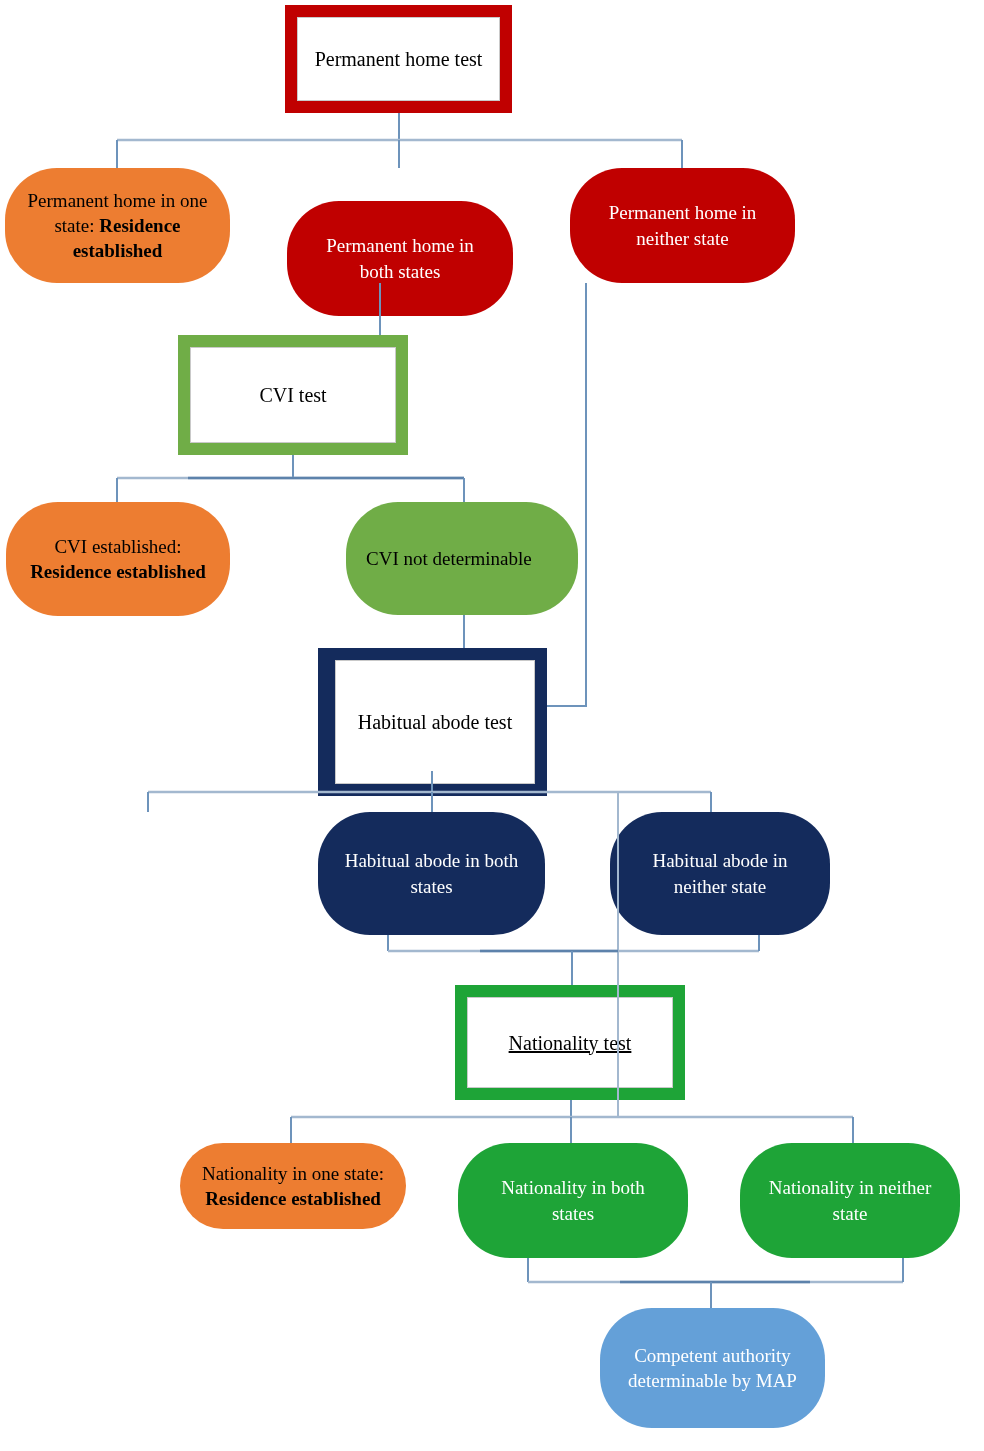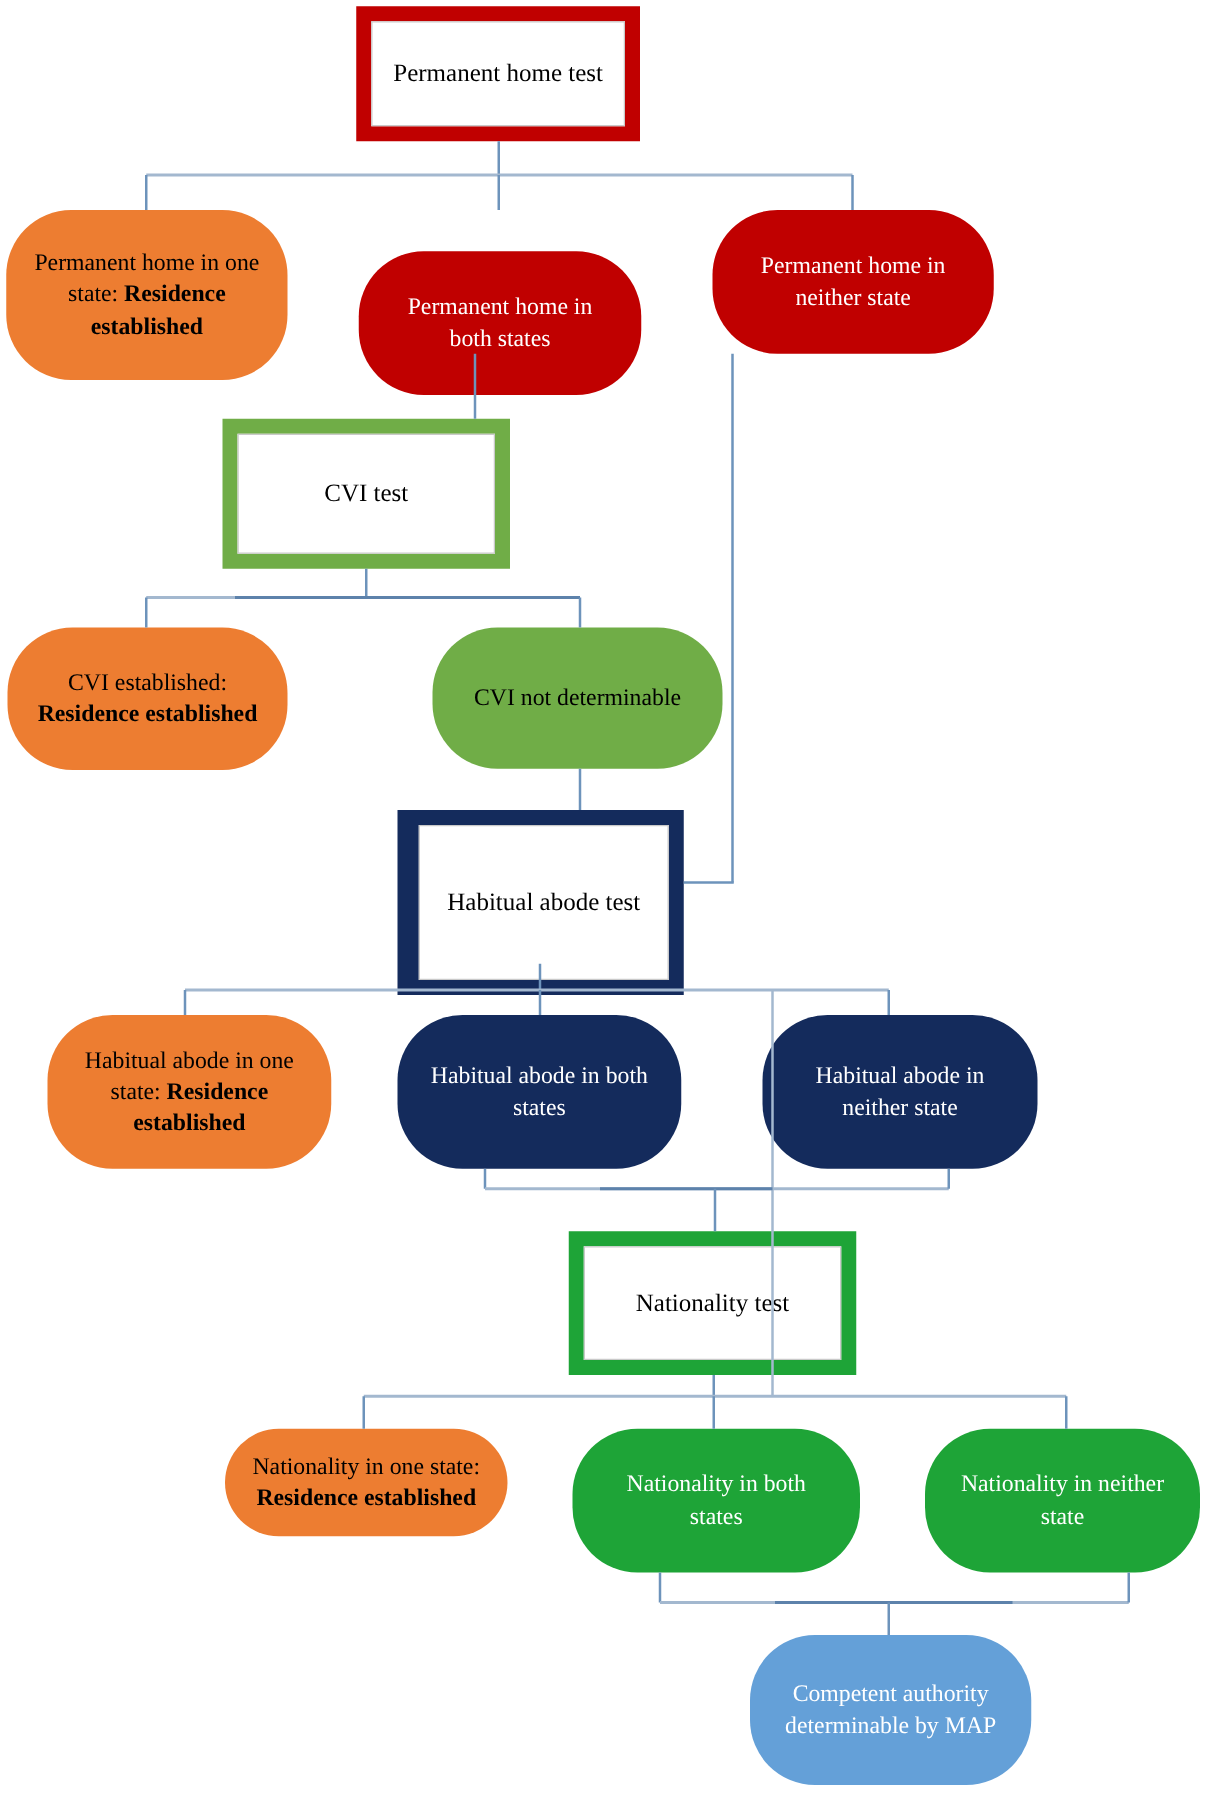--- a/index.html
+++ b/index.html
@@ -1,40 +1,40 @@
 <!DOCTYPE html>
 <html style="--dark-red: #C00000; --orange: #ED7D31; --olive-green: #70AD47; --navy: #142B5C; --bright-green: #1EA437; --blue: #64A0D8; --connector: #6D93BB; --connector-light: #A3B8CF; --connector-dark: #5D82AB;"><head>
 <meta charset="utf-8">
 <style>
   html,body{margin:0;padding:0;background:#fff;}
   #stage{
     position:relative;width:984px;height:1451px;background:#fff;
     font-family:"Liberation Serif", serif;color:#000;overflow:hidden;
   }
   
-  .node{position:absolute;box-sizing:border-box;display:flex;align-items:center;justify-content:center;text-align:center;}
+  .node{position:absolute;box-sizing:border-box;display:flex;align-items:center;text-align:center;}
   .rounded{border-radius:52px;padding:10px 20px;font-size:19px;line-height:1.32;}
   .testbox{padding:12px;}
   .testbox .inner{
     box-sizing:border-box;width:100%;height:100%;background:#fff;border:1px solid #c9c9c9;
     display:flex;align-items:center;justify-content:center;text-align:center;font-size:20px;line-height:1.3;padding:4px 8px;
   }
   .orange{background:var(--orange);color:#000;}
   .darkred{background:var(--dark-red);color:#fff;}
   .olive{background:var(--olive-green);color:#000000;}
   .navyfill{background:var(--navy);color:#fff;}
   .brightgreen{background:var(--bright-green);color:#fff;}
   .bluefill{background:var(--blue);color:#fff;}
   .b-red{background:var(--dark-red);}
   .b-olive{background:var(--olive-green);}
   .b-navy{background:var(--navy);}
-  .b-green{background:var(--bright-green);}
+  .b-green{background:var(--bright-green);text-decoration:underline;}
   
   .p-top        {left:285px;top:5px;   width:227px;height:108px;}
-  .p-ph-one     {left:5px;  top:168px; width:225px;height:136px;}
+  .p-ph-one     {left:5px;  top:168px; width:225px;height:115px;}
   .p-ph-both    {left:287px;top:168px; width:226px;height:115px;margin-top:33px;}
   .p-ph-neither {left:570px;top:168px; width:225px;height:115px;}
   .p-cvi        {left:178px;top:335px; width:230px;height:120px;}
   .p-cvi-det    {left:6px;  top:502px; width:224px;height:114px;}
   .p-cvi-not    {left:346px;top:502px; width:232px;height:113px;}
   .p-hab        {left:318px;top:648px; width:229px;height:148px;padding-left:17px;}
   .p-hab-one    {left:38px; top:812px; width:227px;height:123px;}
   .p-hab-both   {left:318px;top:812px; width:227px;height:123px;}
   .p-hab-neither{left:610px;top:812px; width:220px;height:123px;}
   .p-nat        {left:455px;top:985px; width:230px;height:115px;}
@@ -88,23 +88,20 @@
     <div>Permanent home in neither state</div>
   </div>
 
   <div class="node rounded orange p-cvi-det">
     <div><span>CVI established: </span><b>Residence established</b></div>
   </div>
   <div class="node rounded olive p-cvi-not">
     <div>CVI not determinable</div>
   </div>
 
-  <div class="node rounded orange p-hab-one">
-    <div><span>Habitual abode in one state: </span><b>Residence established</b></div>
-  </div>
   <div class="node rounded navyfill p-hab-both">
     <div>Habitual abode in both states</div>
   </div>
   <div class="node rounded navyfill p-hab-neither">
     <div>Habitual abode in neither state</div>
   </div>
 
   <div class="node rounded orange p-nat-one">
     <div><span>Nationality in one state: </span><b>Residence established</b></div>
   </div>

